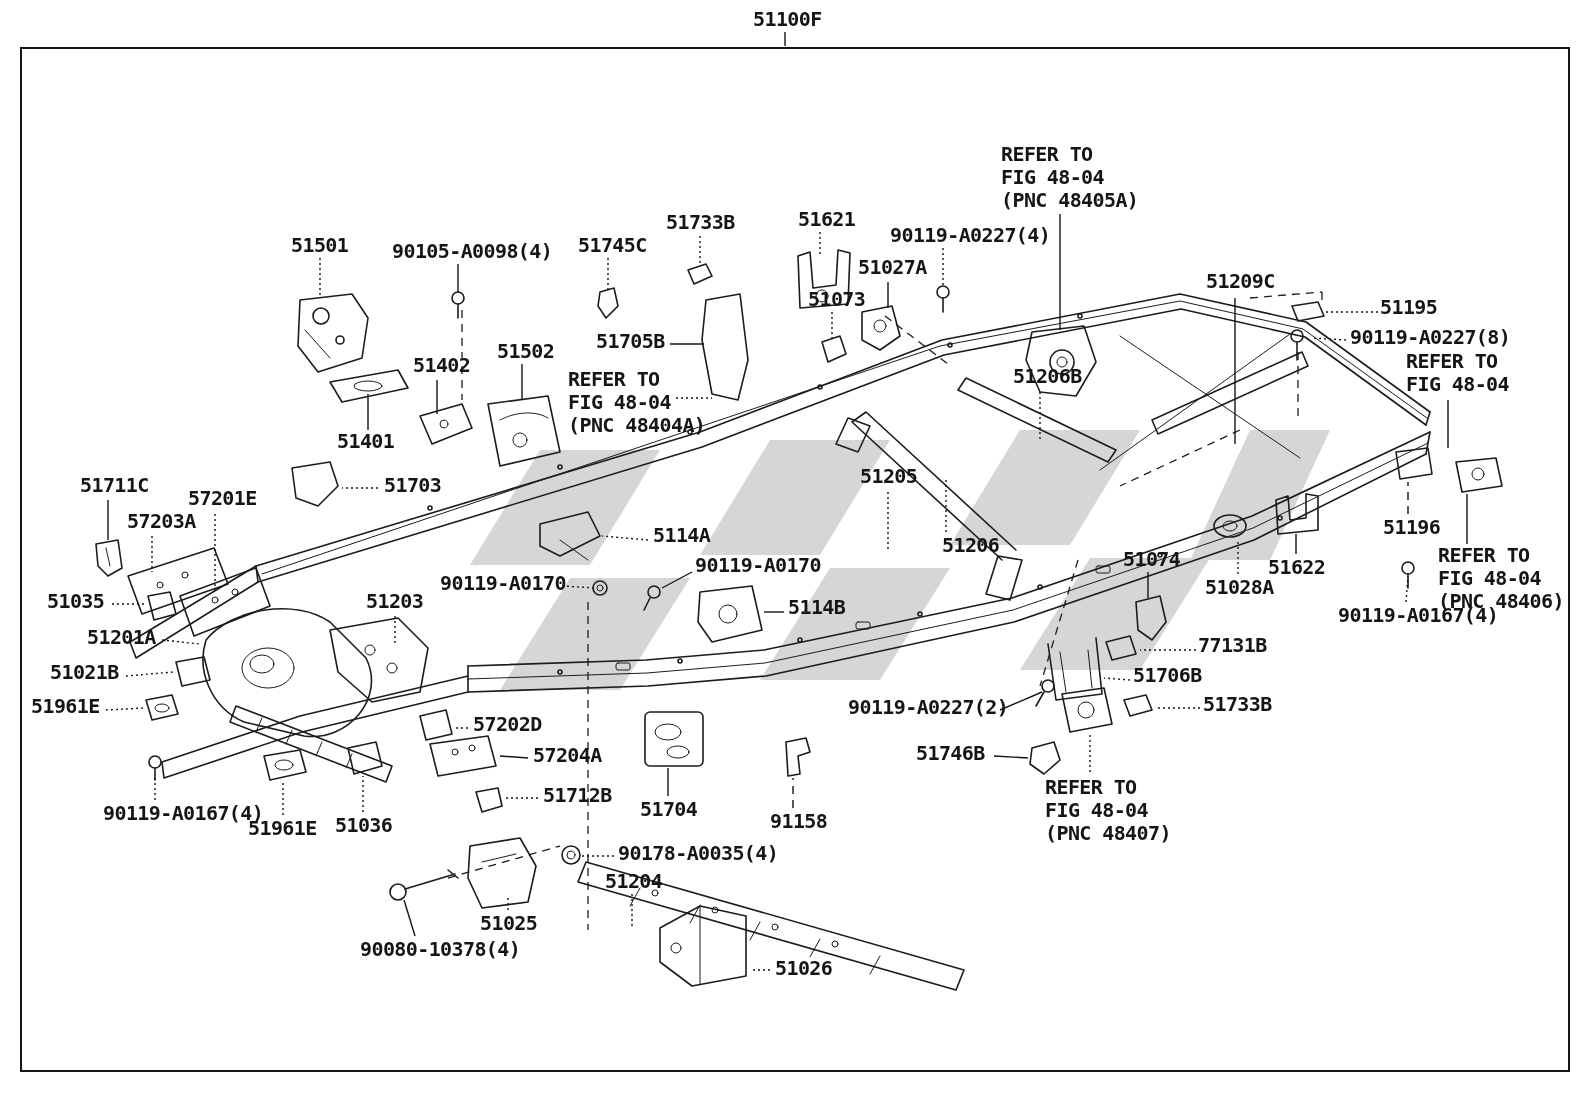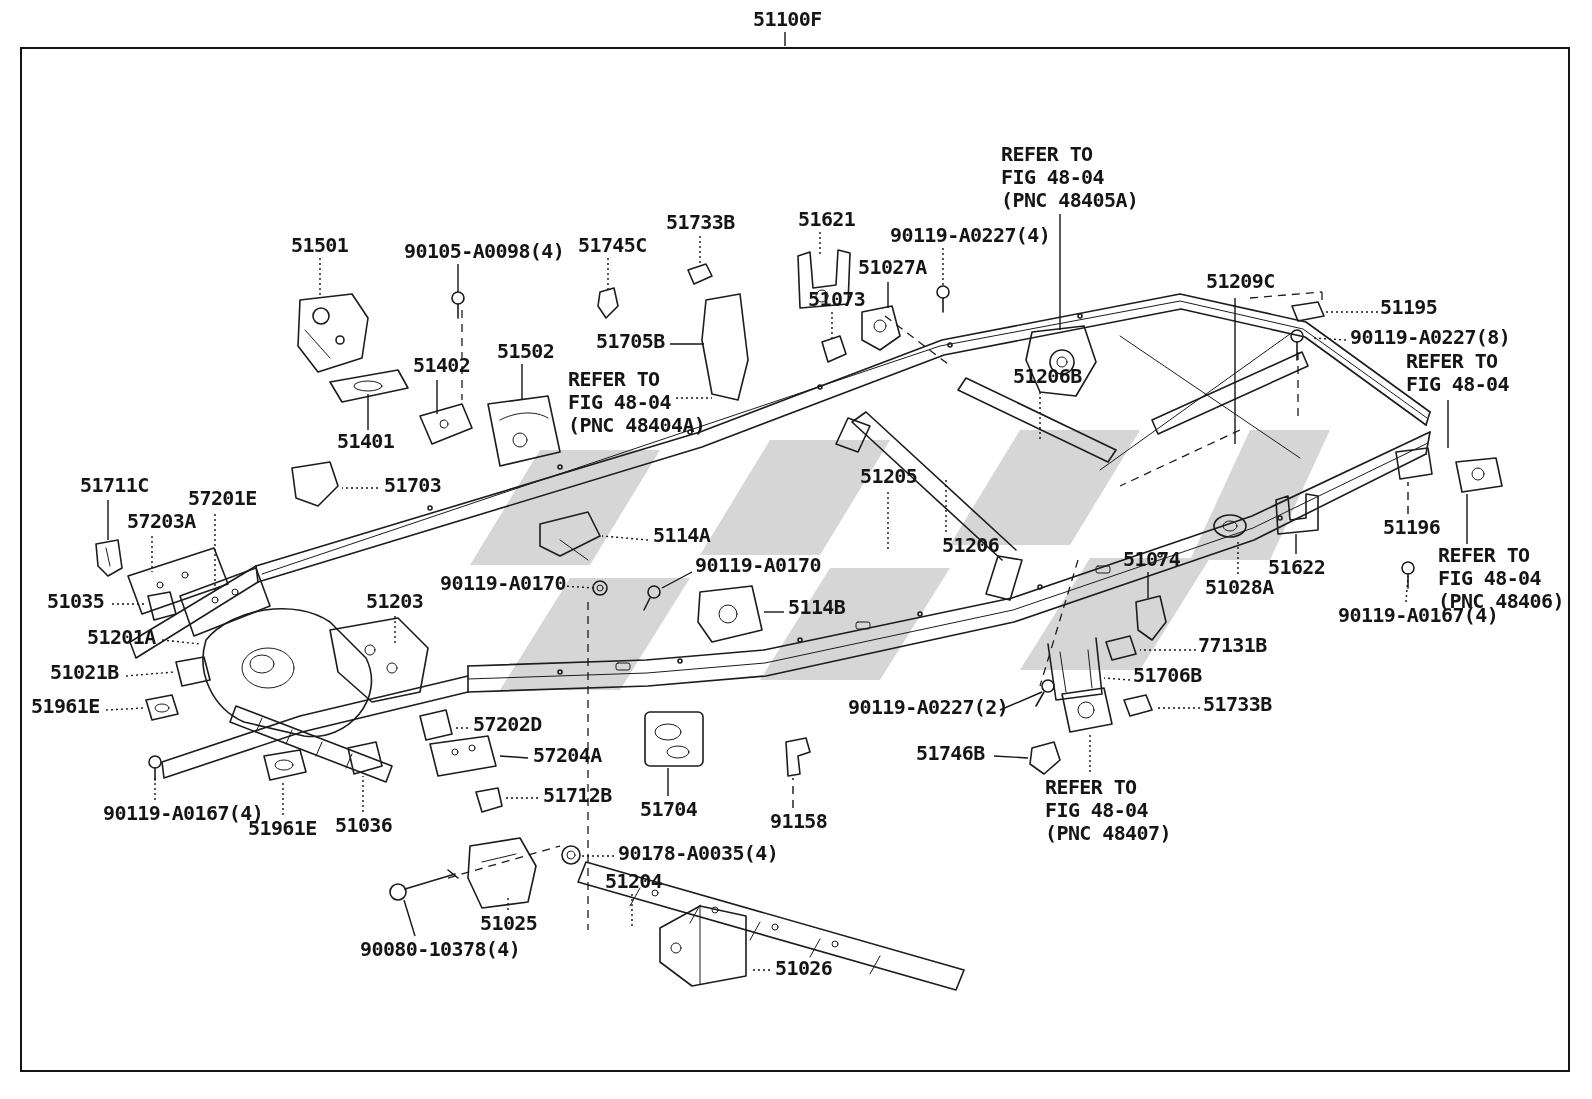--- a/index.html
+++ b/index.html
@@ -277,21 +277,21 @@
       <line x1="508" y1="910" x2="508" y2="898" class="leader dot"></line>
       <line x1="415" y1="936" x2="404" y2="900" class="leader"></line>
       <line x1="770" y1="970" x2="750" y2="970" class="leader dot"></line>
     </svg>
 
   <div class="border-rect"></div>
 
   <div id="label-layer">
       <div class="label" style="left: 753px; top: 8px;">51100F</div>
       <div class="label" style="left: 291px; top: 234px;">51501</div>
-      <div class="label" style="left: 404px; top: 240px;">90105-A0098(4)</div>
+      <div class="label" style="left: 392px; top: 240px;">90105-A0098(4)</div>
       <div class="label" style="left: 578px; top: 234px;">51745C</div>
       <div class="label" style="left: 666px; top: 211px;">51733B</div>
       <div class="label" style="left: 798px; top: 208px;">51621</div>
       <div class="label" style="left: 890px; top: 224px;">90119-A0227(4)</div>
       <div class="label" style="left: 1001px; top: 143px;">REFER TO
 FIG 48-04
 (PNC 48405A)</div>
       <div class="label" style="left: 858px; top: 256px;">51027A</div>
       <div class="label" style="left: 808px; top: 288px;">51073</div>
       <div class="label" style="left: 1206px; top: 270px; text-align: center;">51209C</div>

